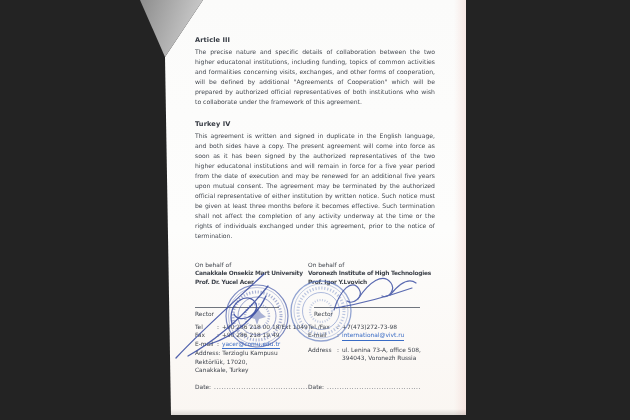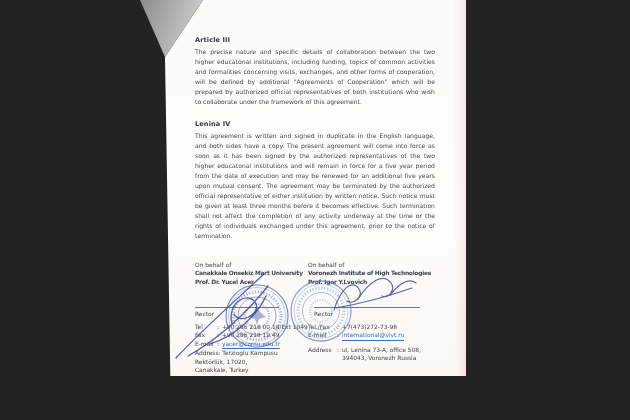--- a/index.html
+++ b/index.html
@@ -1,16 +1,16 @@
 <!DOCTYPE html>
 <html><head>
 <meta charset="utf-8">
 <style>
   html,body{margin:0;padding:0;background:#232323;}
-  .photo{position:relative;width:630px;height:376px;background:#232323;overflow:hidden;
+  .photo{position:relative;width:630px;height:420px;background:#232323;overflow:hidden;
          font-family:"DejaVu Sans",sans-serif;}
   
   .page{position:absolute;left:140px;top:0;width:326px;height:415px;
         background:linear-gradient(180deg,#fbfbfa 0%,#fdfdfc 55%,#faf6f2 100%);
         clip-path:polygon(63px 0,326px 0,326px 415px,31px 415px,25px 57px);}
   .page-right-tint{position:absolute;right:0;top:0;width:12px;height:100%;
         background:linear-gradient(90deg,rgba(255,255,255,0),rgba(241,212,206,.5));}
   .page-bottom-shade{position:absolute;left:20px;bottom:0;width:306px;height:6px;
         background:linear-gradient(180deg,rgba(0,0,0,0),rgba(0,0,0,.12));}
   .corner{position:absolute;left:140px;top:0;width:64px;height:58px;
@@ -52,21 +52,21 @@
     <div class="page-bottom-shade"></div>
 
     <div class="content">
 
       <div class="article">
         <h3>Article III</h3>
         <p>The precise nature and specific details of collaboration between the two higher educatonal institutions, including funding, topics of common activities and formalities concerning visits, exchanges, and other forms of cooperation, will be defined by additional "Agreements of Cooperation" which will be prepared by authorized official representatives of both institutions who wish to collaborate under the framework of this agreement.</p>
       </div>
 
       <div class="article">
-        <h3>Lenina IV</h3>
+        <h3>Turkey IV</h3>
         <p>This agreement is written and signed in duplicate in the English language, and both sides have a copy. The present agreement will come into force as soon as it has been signed by the authorized representatives of the two higher educatonal institutions and will remain in force for a five year period from the date of execution and may be renewed for an additional five years upon mutual consent. The agreement may be terminated by the authorized official representative of either institution by written notice. Such notice must be given at least three months before it becomes effective. Such termination shall not affect the completion of any activity underway at the time or the rights of individuals exchanged under this agreement, prior to the notice of termination.</p>
       </div>
 
       <div class="sig">
 
         <div class="col l">
           <div>On behalf of</div>
           <div class="b">Canakkale Onsekiz Mart University</div>
           <div class="b">Prof. Dr. Yucel Acer</div>
           <div class="sigspace"></div>

